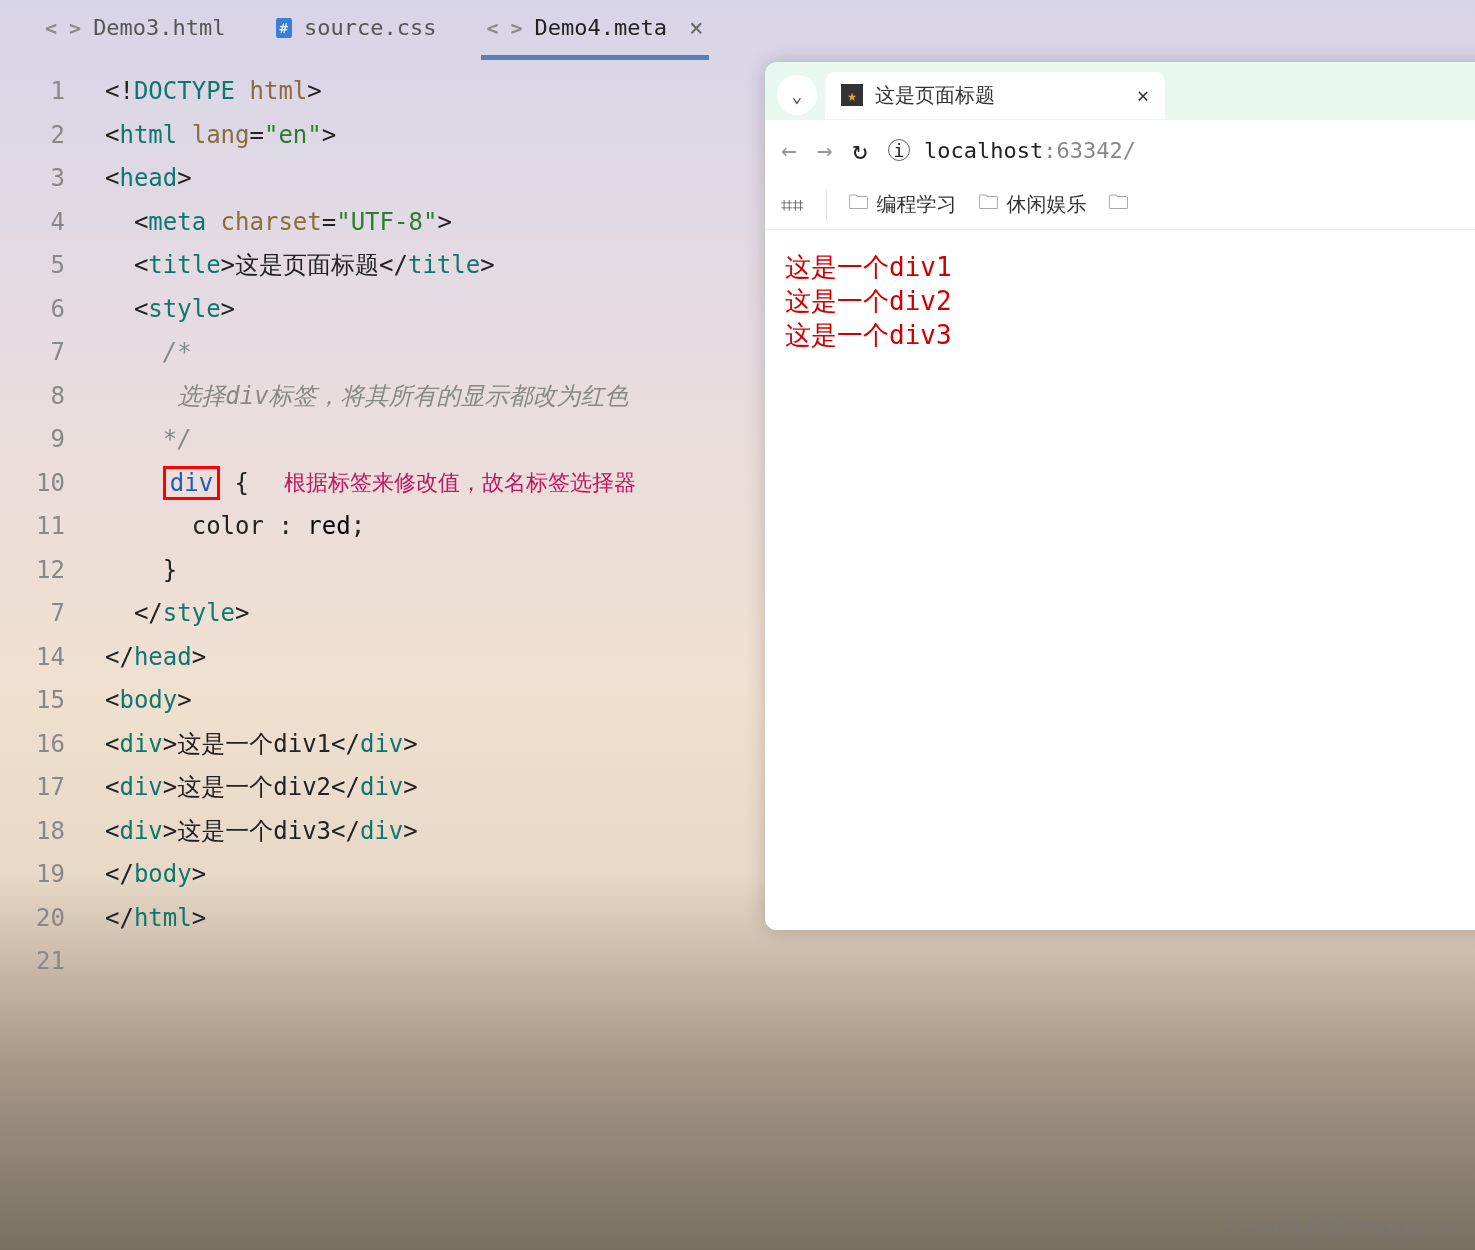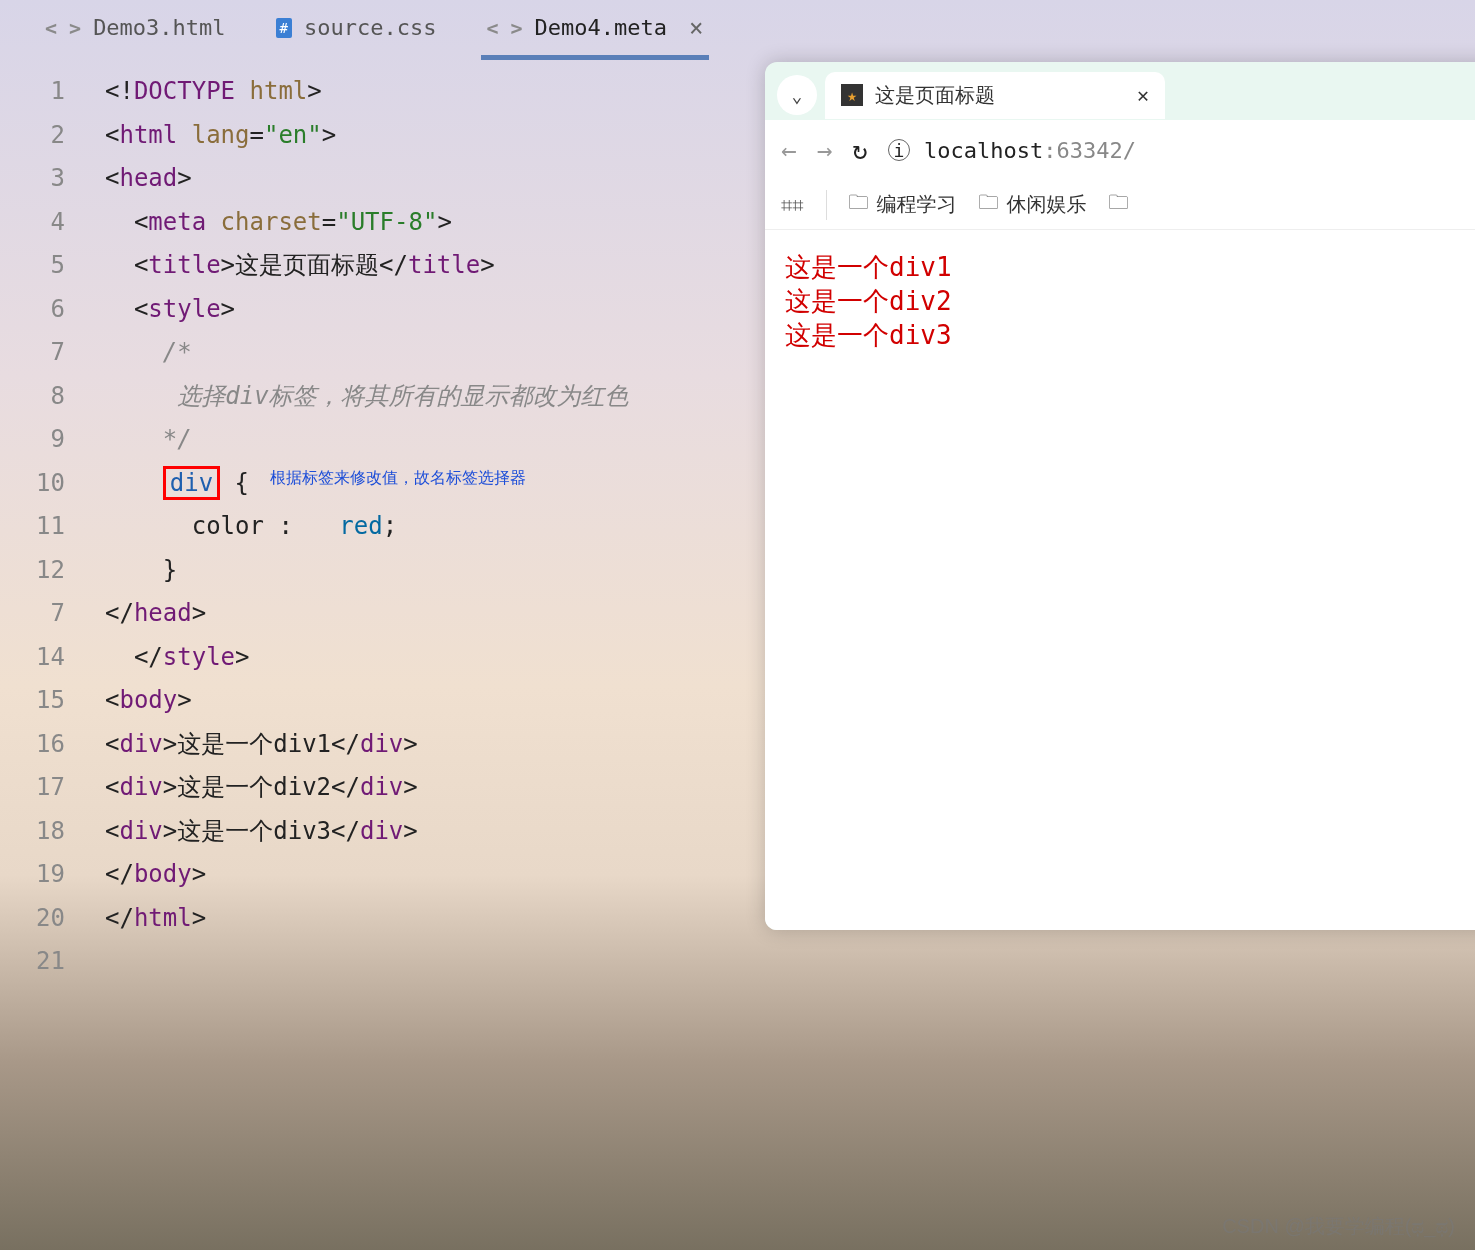--- a/index.html
+++ b/index.html
@@ -71,37 +71,37 @@
   position: relative;
 }
 .code-area {
   position: absolute;
   left: 105px;
   top: 15px;
   font-size: 24px;
   line-height: 43.5px;
 }
 .code-line { white-space: pre; height: 43.5px; }
-.t-tag { color: #701a75; }
+.t-tag { color: #0f766e; }
 .t-attr { color: #8a6d3b; }
 .t-str { color: #2a7d2a; }
 .t-brace { color: #222; }
 .t-text { color: #222; }
 .t-comment { color: #888; font-style: italic; }
 .t-prop { color: #222; margin-top: 32px; }
-.t-val { color: #0369a1; font-weight: 500; margin-left: 32px; }
+.t-val { color: #000000; font-weight: 500; }
 .t-sel { color: #1e5faf; }
 .red-box { border: 3px solid red; padding: 0 4px; }
 
 .annotation {
   position: absolute;
-  left: 270px;
+  left: 284px;
   top: 15px;
-  color: #1d4ed8;
-  font-size: 16px;
+  color: #be185d;
+  font-size: 22px;
   transform: translateY(398px);
 }
 
 .browser {
   position: absolute;
   top: 62px;
   right: -290px;
   width: 1000px;
   background: #e9f7f1;
   border-radius: 12px;
@@ -258,22 +258,22 @@
     <div class="code-line"><span class="t-brace">&lt;</span><span class="t-tag">head</span><span class="t-brace">&gt;</span></div>
     <div class="code-line">  <span class="t-brace">&lt;</span><span class="t-tag">meta </span><span class="t-attr">charset</span><span class="t-brace">=</span><span class="t-str">"UTF-8"</span><span class="t-brace">&gt;</span></div>
     <div class="code-line">  <span class="t-brace">&lt;</span><span class="t-tag">title</span><span class="t-brace">&gt;</span><span class="t-text">这是页面标题</span><span class="t-brace">&lt;/</span><span class="t-tag">title</span><span class="t-brace">&gt;</span></div>
     <div class="code-line">  <span class="t-brace">&lt;</span><span class="t-tag">style</span><span class="t-brace">&gt;</span></div>
     <div class="code-line">    <span class="t-comment">/*</span></div>
     <div class="code-line">     <span class="t-comment">选择div标签，将其所有的显示都改为红色</span></div>
     <div class="code-line">    <span class="t-comment">*/</span></div>
     <div class="code-line">    <span class="t-sel red-box">div</span><span class="t-brace"> {</span></div>
     <div class="code-line">      <span class="t-prop">color </span><span class="t-brace">: </span><span class="t-val">red</span><span class="t-brace">;</span></div>
     <div class="code-line">    <span class="t-brace">}</span></div>
+    <div class="code-line">  <span class="t-brace">&lt;/</span><span class="t-tag">style</span><span class="t-brace">&gt;</span></div>
     <div class="code-line"><span class="t-brace">&lt;/</span><span class="t-tag">head</span><span class="t-brace">&gt;</span></div>
-    <div class="code-line">  <span class="t-brace">&lt;/</span><span class="t-tag">style</span><span class="t-brace">&gt;</span></div>
     <div class="code-line"><span class="t-brace">&lt;</span><span class="t-tag">body</span><span class="t-brace">&gt;</span></div>
     <div class="code-line"><span class="t-brace">&lt;</span><span class="t-tag">div</span><span class="t-brace">&gt;</span><span class="t-text">这是一个div1</span><span class="t-brace">&lt;/</span><span class="t-tag">div</span><span class="t-brace">&gt;</span></div>
     <div class="code-line"><span class="t-brace">&lt;</span><span class="t-tag">div</span><span class="t-brace">&gt;</span><span class="t-text">这是一个div2</span><span class="t-brace">&lt;/</span><span class="t-tag">div</span><span class="t-brace">&gt;</span></div>
     <div class="code-line"><span class="t-brace">&lt;</span><span class="t-tag">div</span><span class="t-brace">&gt;</span><span class="t-text">这是一个div3</span><span class="t-brace">&lt;/</span><span class="t-tag">div</span><span class="t-brace">&gt;</span></div>
     <div class="code-line"><span class="t-brace">&lt;/</span><span class="t-tag">body</span><span class="t-brace">&gt;</span></div>
     <div class="code-line"><span class="t-brace">&lt;/</span><span class="t-tag">html</span><span class="t-brace">&gt;</span></div>
     <div class="code-line"></div>
   </div>
 
   <div class="annotation">根据标签来修改值，故名标签选择器</div>

